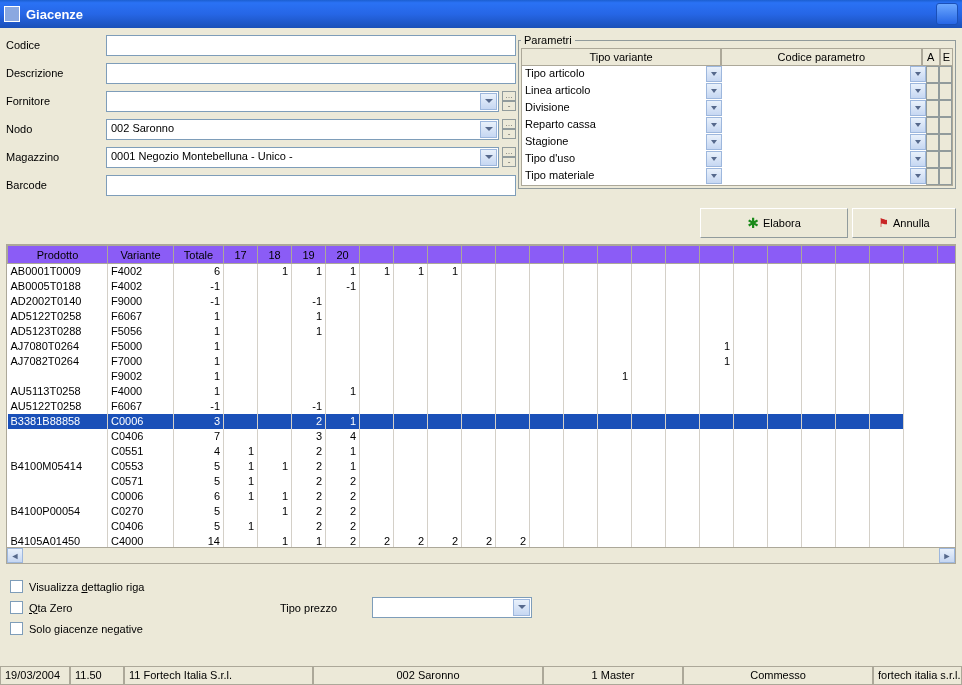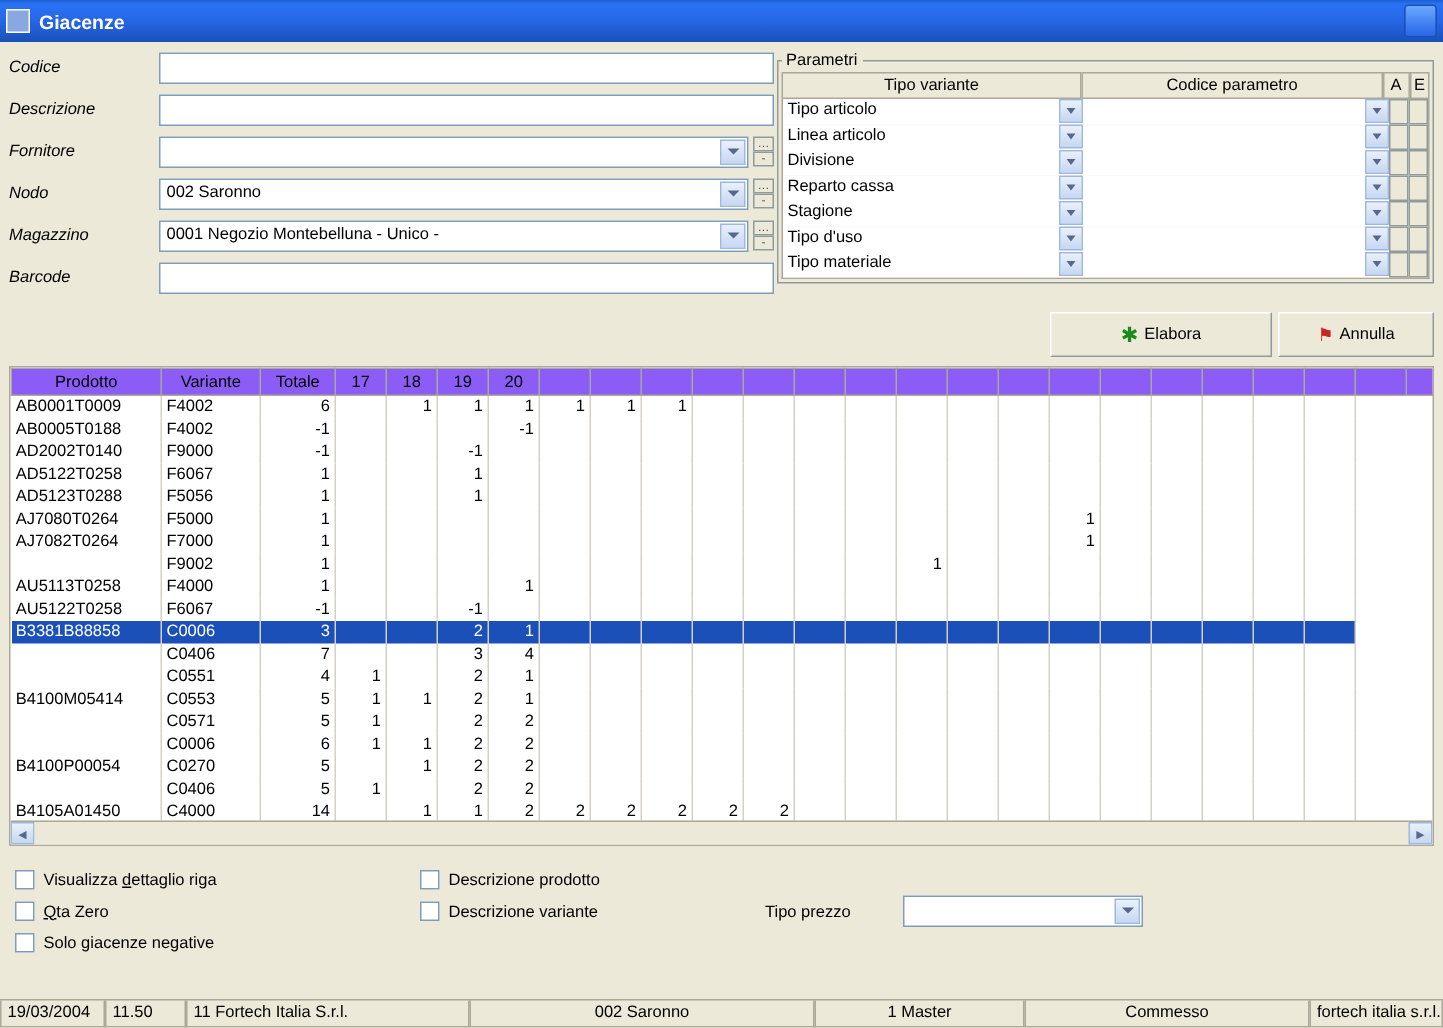--- a/index.html
+++ b/index.html
@@ -46,21 +46,20 @@
     flex: 0 0 510px;
   }
   .filter-row {
     display: flex;
     align-items: center;
     margin-bottom: 6px;
     height: 22px;
   }
   .filter-row label {
     flex: 0 0 100px;
-    font-style: italic;
   }
   .filter-row input[type=text],
   .filter-row .select {
     flex: 1;
     height: 21px;
     background: #fff;
     border: 1px solid #7e9db9;
     padding: 2px 4px;
     font-family: inherit;
     font-size: 11px;
@@ -1017,30 +1016,20 @@
     </div>
     <div class="opt-chk">
       <div class="chk-box"></div>
       <span><span class="u">Q</span>ta Zero</span>
     </div>
     <div class="opt-chk">
       <div class="chk-box"></div>
       <span>Solo giacenze negative</span>
     </div>
   </div>
-  <div class="opt-col" style="flex:0 0 230px">
-    <div class="opt-chk">
-      <div class="chk-box"></div>
-      <span>Descrizione prodotto</span>
-    </div>
-    <div class="opt-chk">
-      <div class="chk-box"></div>
-      <span>Descrizione variante</span>
-    </div>
-  </div>
   <div class="tipo-prezzo-wrap">
     <span>Tipo prezzo</span>
     <div class="tipo-prezzo-input">
       <div class="tiny-dd"></div>
     </div>
   </div>
 </div>
 
 <div class="statusbar">
   <div style="width:70px">19/03/2004</div>

